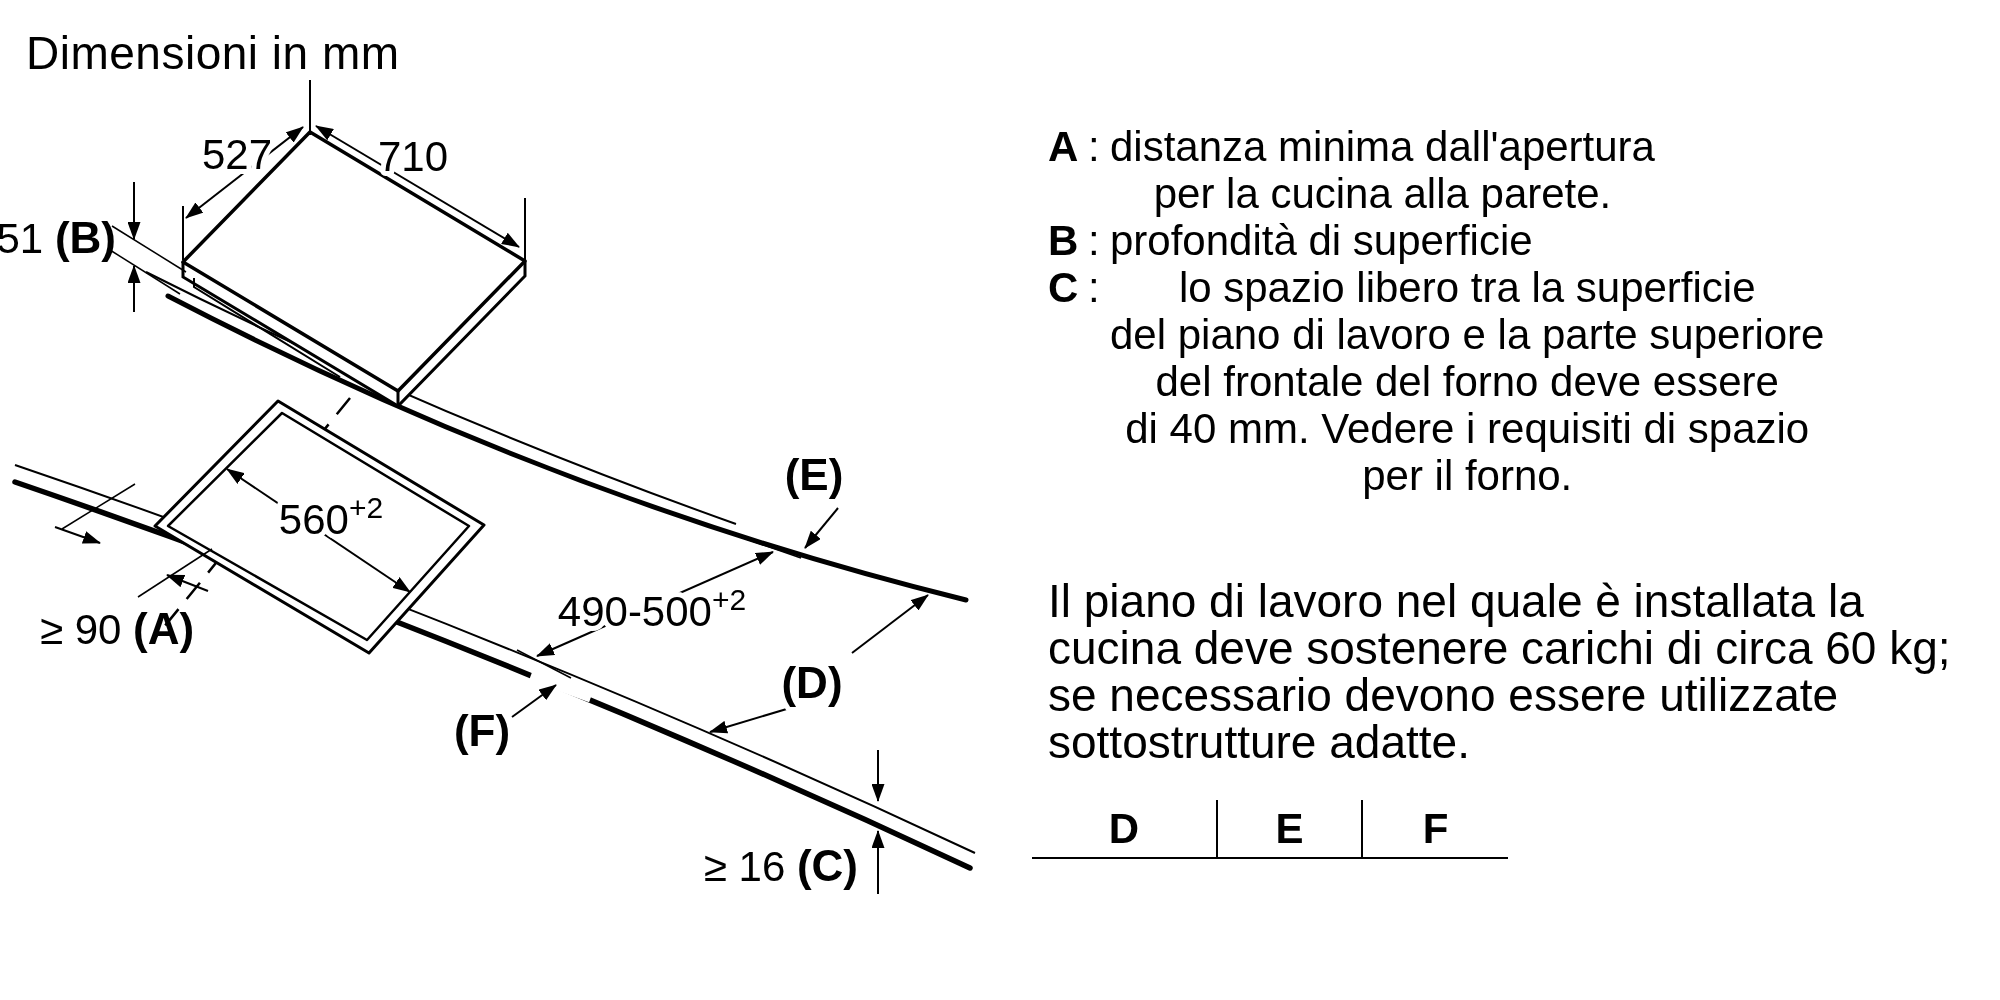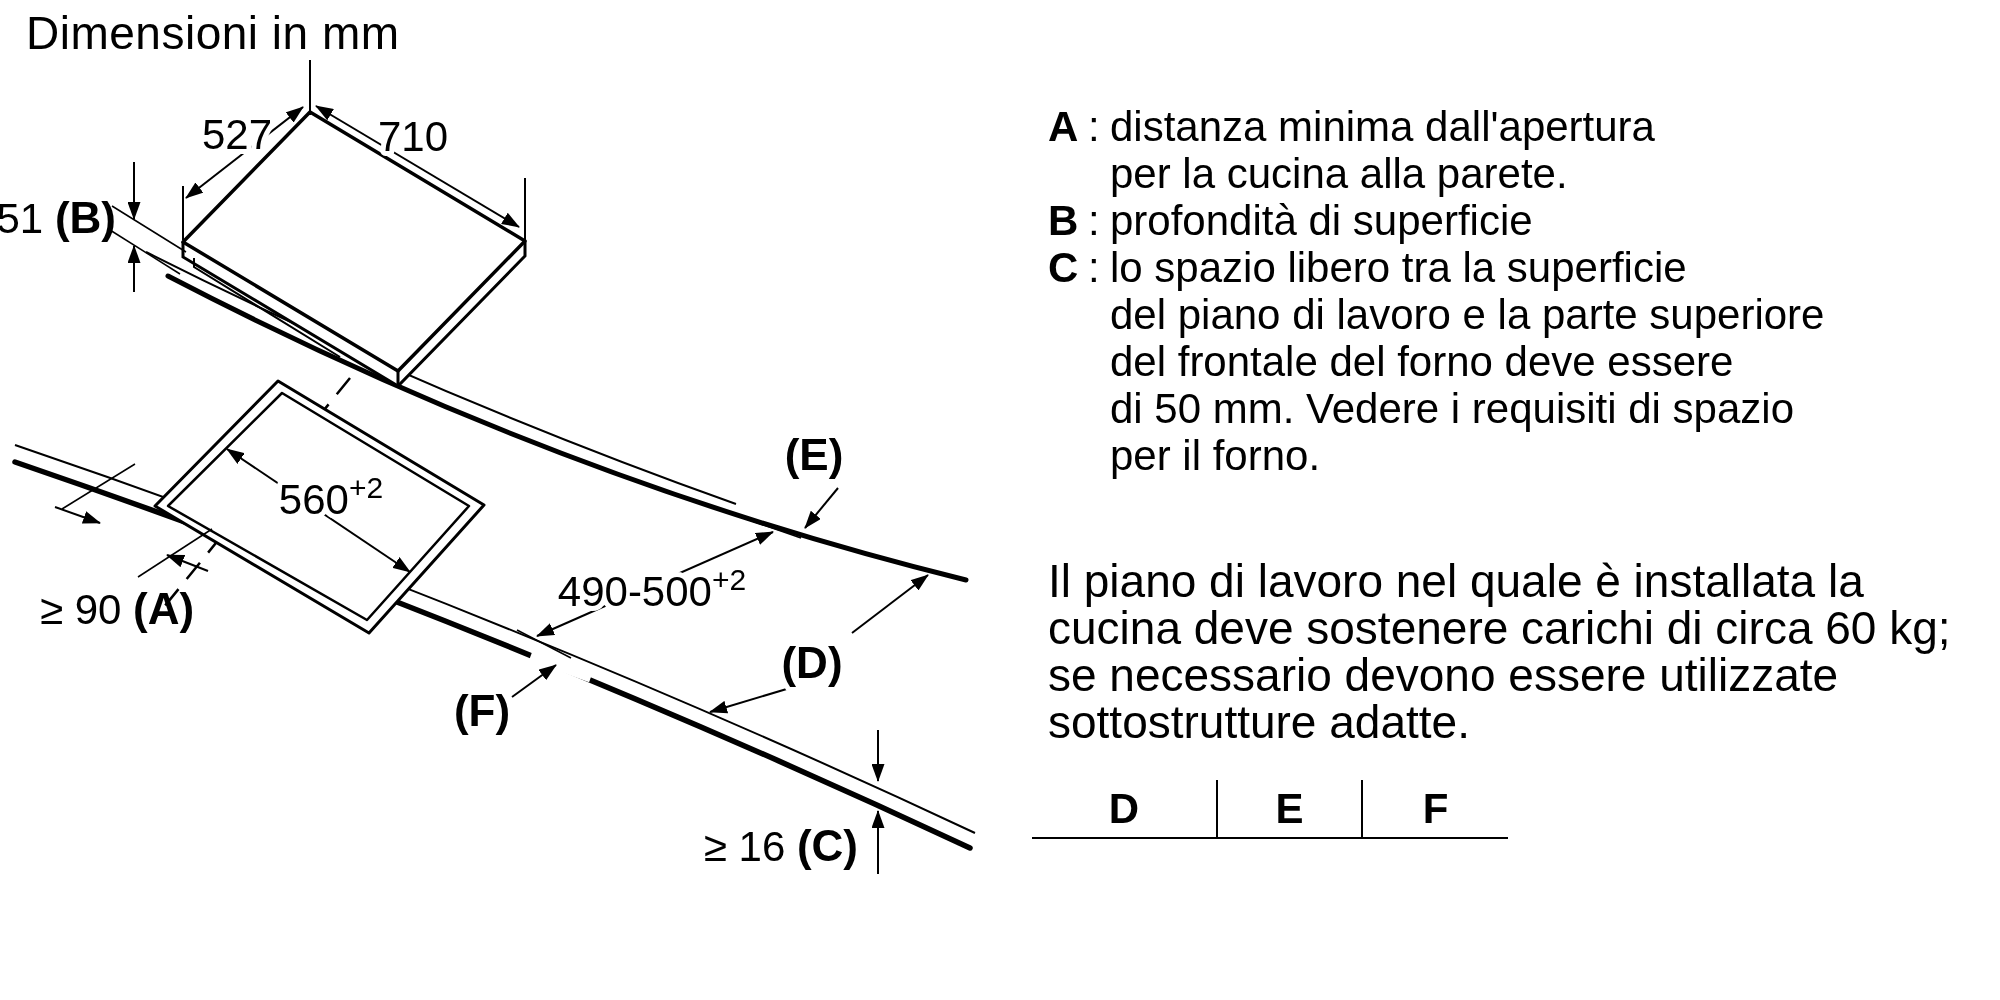--- a/index.html
+++ b/index.html
@@ -1,27 +1,27 @@
 <!DOCTYPE html>
 <html><head>
 <meta charset="utf-8">
 <style>
   html,body{margin:0;padding:0;background:#fff;width:2000px;height:1000px;overflow:hidden;
     font-family:"Liberation Sans", sans-serif;color:#000;}
-  #page{position:relative;width:2000px;height:900px;background:#fff;}
+  #page{position:relative;width:2000px;height:900px;background:#fff;margin-top:20px;}
   #title{position:absolute;left:26px;top:6px;font-size:46px;letter-spacing:0.5px;}
   svg text{font-family:"Liberation Sans", sans-serif;fill:#000;}
   .dim{font-size:42px;}
   .ref{font-size:44px;font-weight:bold;}
   .halo{paint-order:stroke;stroke:#fff;stroke-width:10px;stroke-linejoin:round;}
   #legend{position:absolute;left:1048px;top:103px;}
   .legend-item{display:flex;font-size:42px;line-height:47px;}
   .legend-letter{flex:0 0 40px;font-weight:bold;}
   .legend-colon{flex:0 0 22px;}
-  .legend-text{white-space:pre-line;}
+  .legend-text{white-space:pre-line;text-align:center;}
   #note{position:absolute;left:1048px;top:558px;font-size:46px;line-height:47px;white-space:pre-line;}
   #spec-table{position:absolute;left:1032px;top:780px;border-collapse:collapse;}
   #spec-table td,#spec-table th{font-size:42px;text-align:center;padding:0;height:57px;vertical-align:middle;}
   #spec-table th{font-weight:bold;}
   #spec-table .c1{width:184px;}
   #spec-table .c2{width:143px;}
   #spec-table .c3{width:145px;}
   #spec-table tr td:not(:last-child), #spec-table tr th:not(:last-child){border-right:2.5px solid #000;}
   #spec-table tr.hrule td, #spec-table tr.hrule th{border-bottom:2.5px solid #000;}
 </style>
@@ -140,21 +140,21 @@
         <span class="legend-letter">B</span>
         <span class="legend-colon">:</span>
         <span class="legend-text">profondità di superficie</span>
       </div>
       <div class="legend-item">
         <span class="legend-letter">C</span>
         <span class="legend-colon">:</span>
         <span class="legend-text">lo spazio libero tra la superficie
 del piano di lavoro e la parte superiore
 del frontale del forno deve essere
-di 50 mm. Vedere i requisiti di spazio
+di 40 mm. Vedere i requisiti di spazio
 per il forno.</span>
       </div>
     </div>
 
   <div id="note">Il piano di lavoro nel quale è installata la
 cucina deve sostenere carichi di circa 60 kg;
 se necessario devono essere utilizzate
 sottostrutture adatte.</div>
 
   <table id="spec-table">

